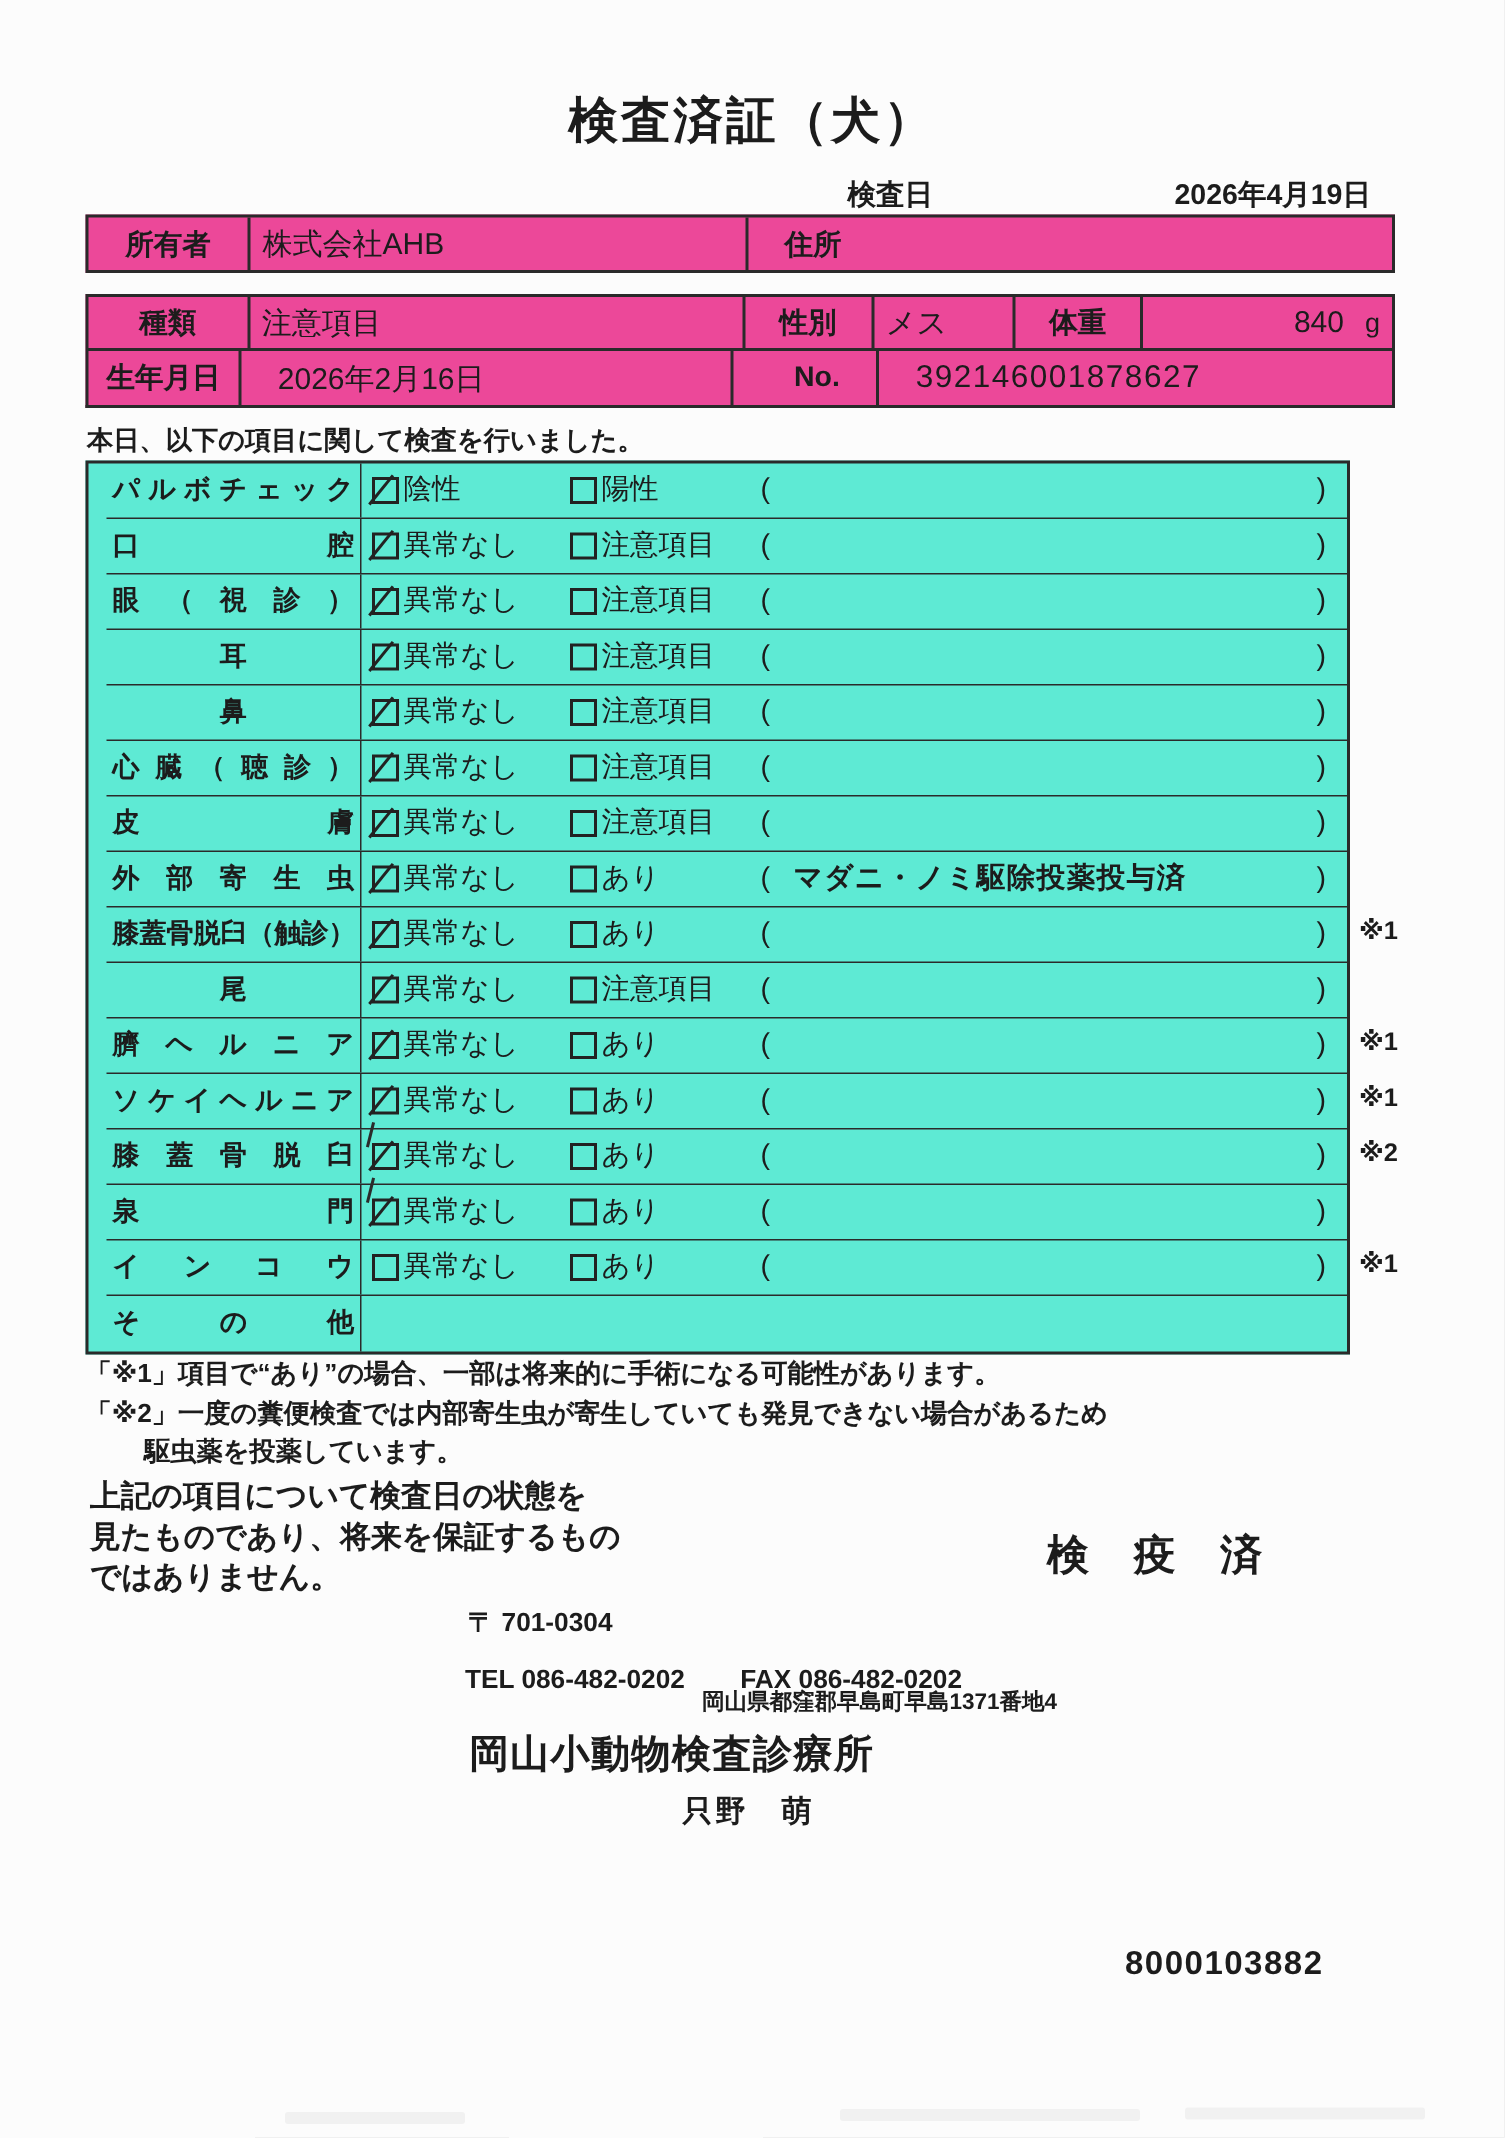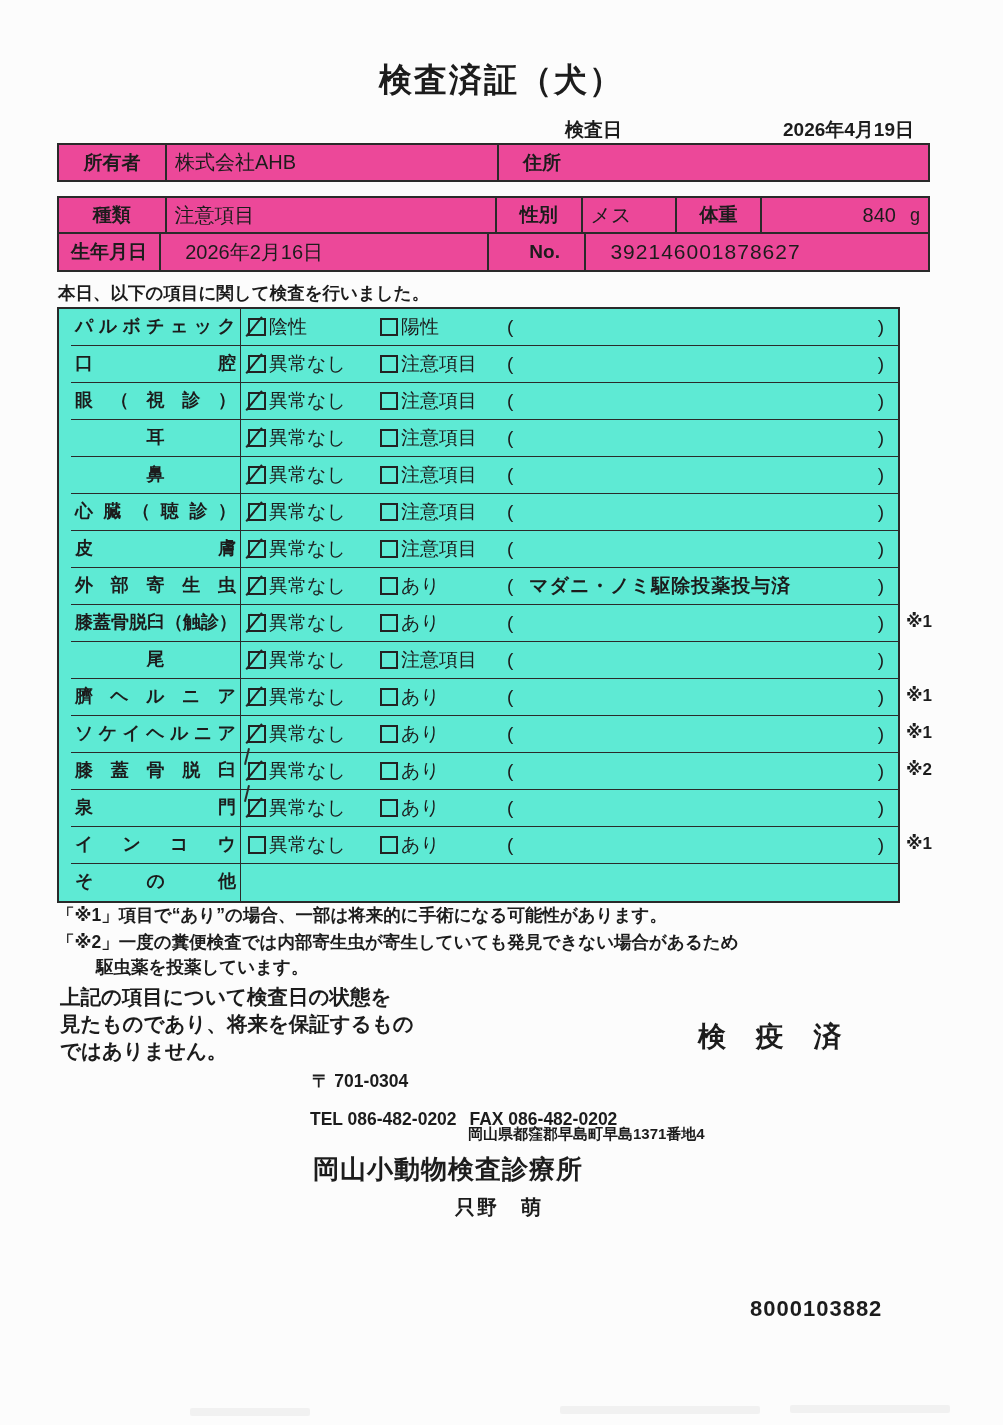--- a/index.html
+++ b/index.html
@@ -77,21 +77,21 @@
   .footnote-mark { position:absolute; left:906px; font-size:17px; font-weight:600; }
 
   .note-line { position:absolute; left:57px; font-size:17.5px; font-weight:600; margin:0; white-space:nowrap; }
   .disc-line { position:absolute; left:60px; font-size:20.5px; font-weight:700; margin:0; white-space:nowrap; }
 
   .stamp { position:absolute; top:1018px; left:698px; font-size:28px; font-weight:600; letter-spacing:11px; }
 
   .postal-mark { position:absolute; top:1069px; left:312px; font-size:17.5px; font-weight:600; }
   .postal-addr { position:absolute; top:1125px; left:468px; font-size:15px; font-weight:600; }
   .tel-line { position:absolute; top:1109px; left:310px; font-size:17.5px; font-weight:600; }
-  .tel-line .fax { margin-left:8px; }
+  .tel-line .fax { margin-left:32px; }
   .clinic { position:absolute; top:1152px; left:313px; font-size:26px; font-weight:600; letter-spacing:1px; }
   .examiner { position:absolute; top:1194px; left:455px; font-size:20px; font-weight:600; letter-spacing:2px; }
   .serial { position:absolute; top:1296px; left:750px; font-size:22px; font-weight:600; letter-spacing:1px; }
 
   .scan-dash { position:absolute; height:8px; background:rgba(60,60,60,0.06); border-radius:2px; }
 </style>
 </head>
 <body>
 
 <div class="page">

